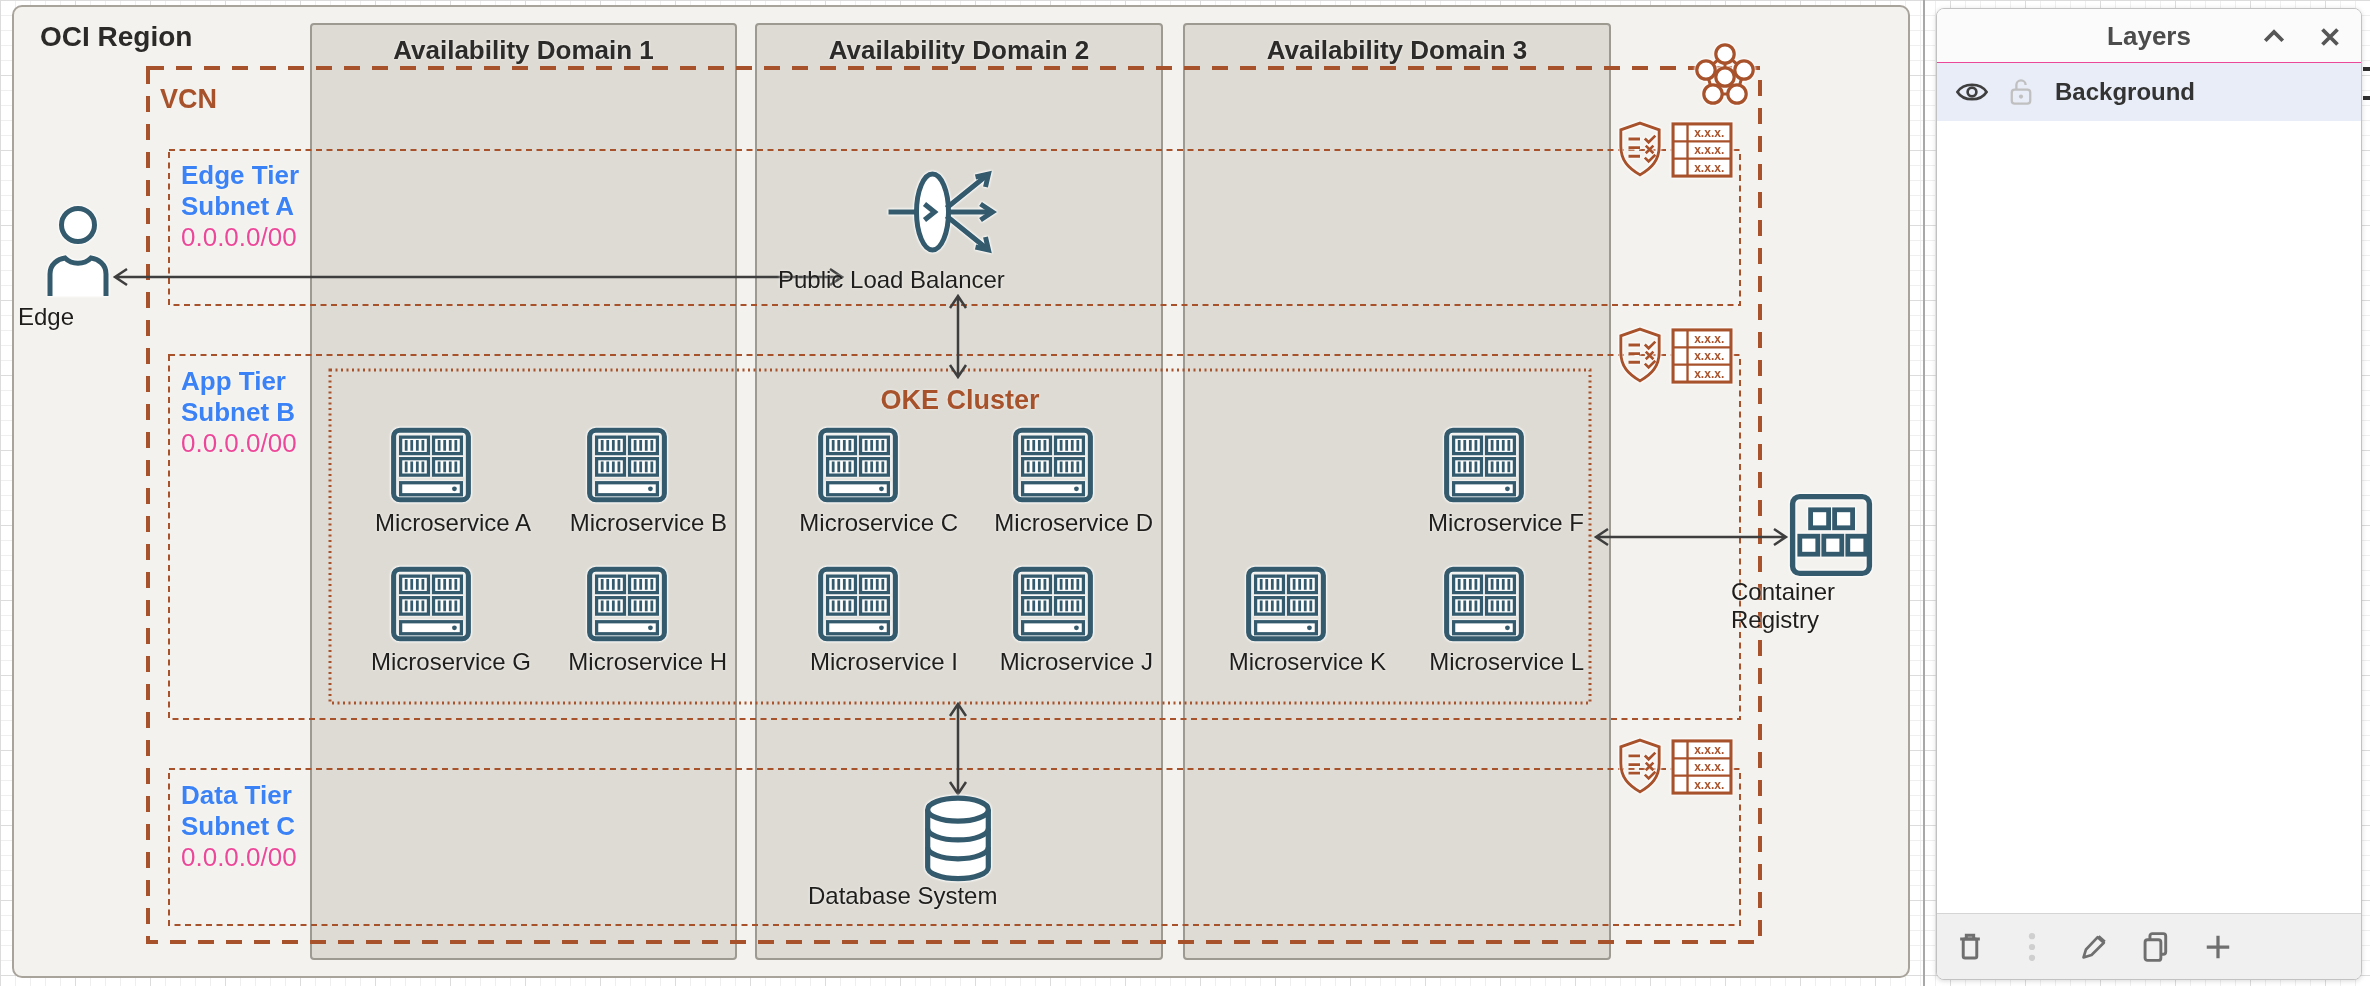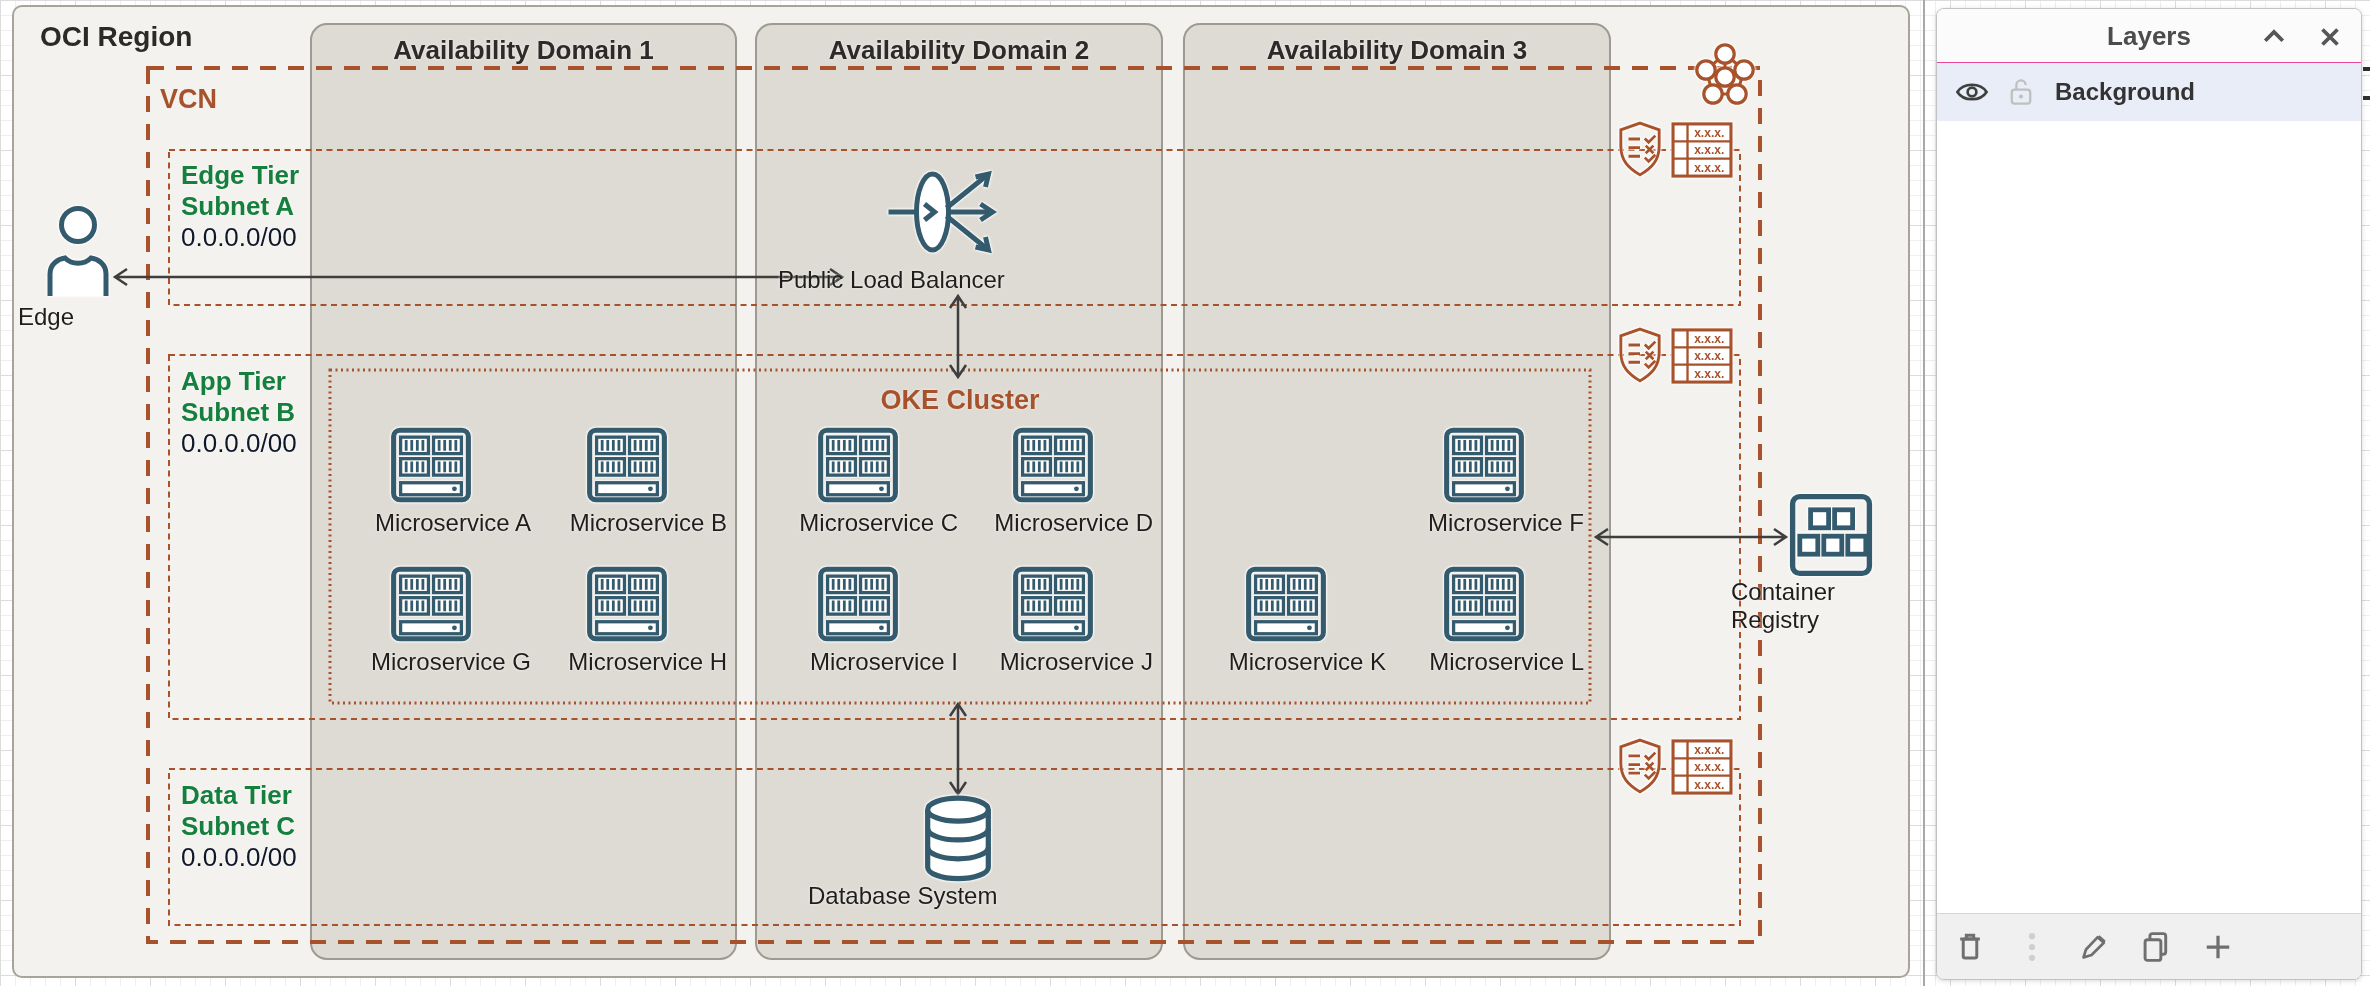--- a/index.html
+++ b/index.html
@@ -11,27 +11,27 @@
       linear-gradient(#dcdcdc 1px,transparent 1px),
       linear-gradient(90deg,#dcdcdc 1px,transparent 1px),
       linear-gradient(#efefef 1px,transparent 1px),
       linear-gradient(90deg,#efefef 1px,transparent 1px);
     background-size:75px 75px,75px 75px,15px 15px,15px 15px;
   }
   .canvas{position:absolute;left:0;top:0;width:2370px;height:986px}
   .oci{position:absolute;left:12px;top:5px;width:1898px;height:973px;
     background:#f4f2ee;border:2px solid #a9a49b;border-radius:10px}
   .oci-label{position:absolute;left:26px;top:14px;font-size:28px;font-weight:bold;color:#2b2a28}
-  .ad{position:absolute;top:23px;height:937px;background:#dedbd4;border:2px solid #9d9a92;border-radius:17px}
+  .ad{position:absolute;top:23px;height:937px;background:#dedbd4;border:2px solid #9d9a92;border-radius:4px}
   .ad-h{margin-top:10px;text-align:center;font-size:26px;font-weight:bold;color:#2c2b29;
     text-shadow:0 0 3px rgba(255,255,255,.7)}
   .overlay{position:absolute;left:0;top:0;width:2370px;height:986px}
   .sub-label{position:absolute;font-size:26px;line-height:31px;text-shadow:0 0 3px rgba(255,255,255,.85)}
-  .ob{color:#15803d;font-weight:bold}
-  .cidr{color:#0f172a}
+  .ob{color:#3b82f6;font-weight:bold}
+  .cidr{color:#ec4899}
   .dlabel{position:absolute;font-size:24px;color:#1f1e1c;text-align:left;
     text-shadow:0 0 3px rgba(255,255,255,.8)}
   .oke-label{position:absolute;left:760px;top:385px;width:400px;text-align:center;
     font-size:27px;font-weight:bold;color:#a8522c;text-shadow:0 0 3px rgba(255,255,255,.7)}
   .vcn-label{position:absolute;left:160px;top:84px;font-size:27px;font-weight:bold;color:#a8522c}
   .ms{position:absolute;width:200px;text-align:right}
   .ms svg{display:block;margin:0 auto}
   .ms-l{margin-top:6px;font-size:24px;color:#1f1e1c;text-shadow:0 0 3px rgba(255,255,255,.75)}
   .node{position:absolute}
   .halo{filter:drop-shadow(0 0 1px #fff) drop-shadow(0 0 1px #fff)}

